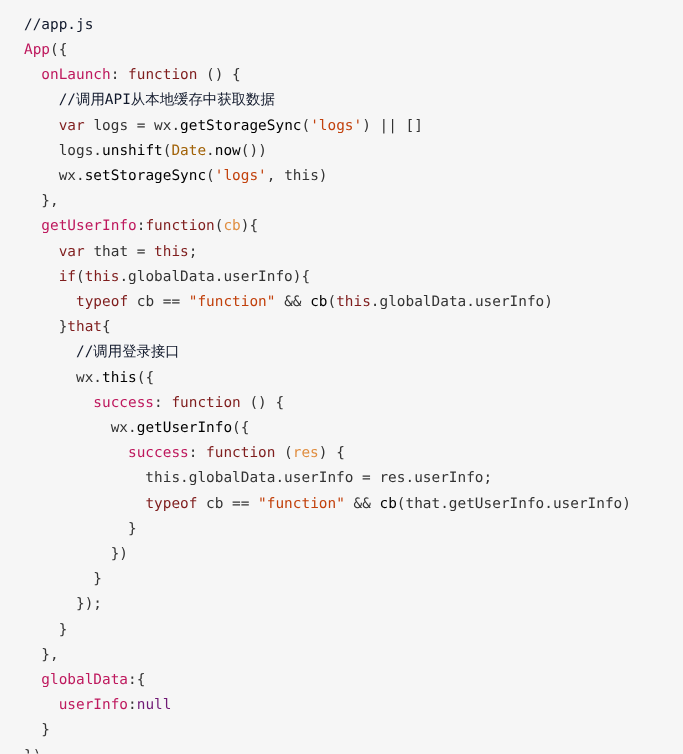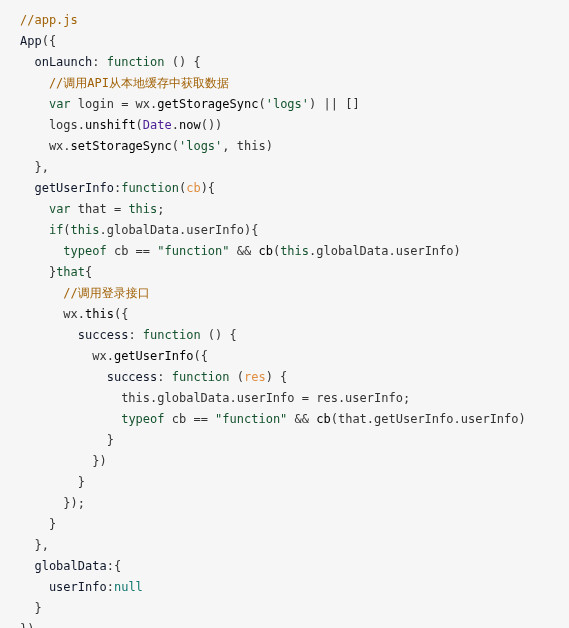--- a/index.html
+++ b/index.html
@@ -8,38 +8,38 @@
     background:#f6f6f6;
     font-family:Consolas,Monaco,"Courier New",monospace;
     font-size:12px;
     line-height:20px;
     color:#333;
     box-sizing:border-box;
     padding:10px 0 10px 20px;
     overflow:hidden;
   }
   pre{margin:0;white-space:pre;font-family:inherit}
-  .c  {color:#a16207}   
-  .kw {color:#14532d}   
-  .id {color:#0f172a}      
+  .c  {color:#0f172a}   
+  .kw {color:#7f1d1d}   
+  .id {color:#be185d}      
   .fn {color:#000000}      
-  .ob {color:#4c1d95}   
+  .ob {color:#a16207}   
   .pa {color:#e08e41}   
-  .s  {color:#14532d}   
-  .kb {color:#0f766e}   
+  .s  {color:#c2410c}   
+  .kb {color:#701a75}   
   .op {color:#333}
 </style>
 </head>
 <body>
 
 <pre><code id="code"><span class="c">//app.js</span>
 <span class="id">App</span><span class="op">({</span>
 <span class="id">  onLaunch</span><span class="op">: </span><span class="kw">function</span><span class="op"> () {</span>
 <span class="c">    //调用API从本地缓存中获取数据</span>
-<span class="op">    </span><span class="kw">var</span><span class="op"> login = wx.</span><span class="fn">getStorageSync</span><span class="op">(</span><span class="s">'logs'</span><span class="op">) || []</span>
+<span class="op">    </span><span class="kw">var</span><span class="op"> logs = wx.</span><span class="fn">getStorageSync</span><span class="op">(</span><span class="s">'logs'</span><span class="op">) || []</span>
 <span class="op">    logs.</span><span class="fn">unshift</span><span class="op">(</span><span class="ob">Date</span><span class="op">.</span><span class="fn">now</span><span class="op">())</span>
 <span class="op">    wx.</span><span class="fn">setStorageSync</span><span class="op">(</span><span class="s">'logs'</span><span class="op">, this)</span>
 <span class="op">  },</span>
 <span class="id">  getUserInfo</span><span class="op">:</span><span class="kw">function</span><span class="op">(</span><span class="pa">cb</span><span class="op">){</span>
 <span class="op">    </span><span class="kw">var</span><span class="op"> that = </span><span class="kw">this</span><span class="op">;</span>
 <span class="op">    </span><span class="kw">if</span><span class="op">(</span><span class="kw">this</span><span class="op">.globalData.userInfo){</span>
 <span class="op">      </span><span class="kw">typeof</span><span class="op"> cb == </span><span class="s">"function"</span><span class="op"> &amp;&amp; </span><span class="fn">cb</span><span class="op">(</span><span class="kw">this</span><span class="op">.globalData.userInfo)</span>
 <span class="op">    }</span><span class="kw">that</span><span class="op">{</span>
 <span class="c">      //调用登录接口</span>
 <span class="op">      wx.</span><span class="fn">this</span><span class="op">({</span>

